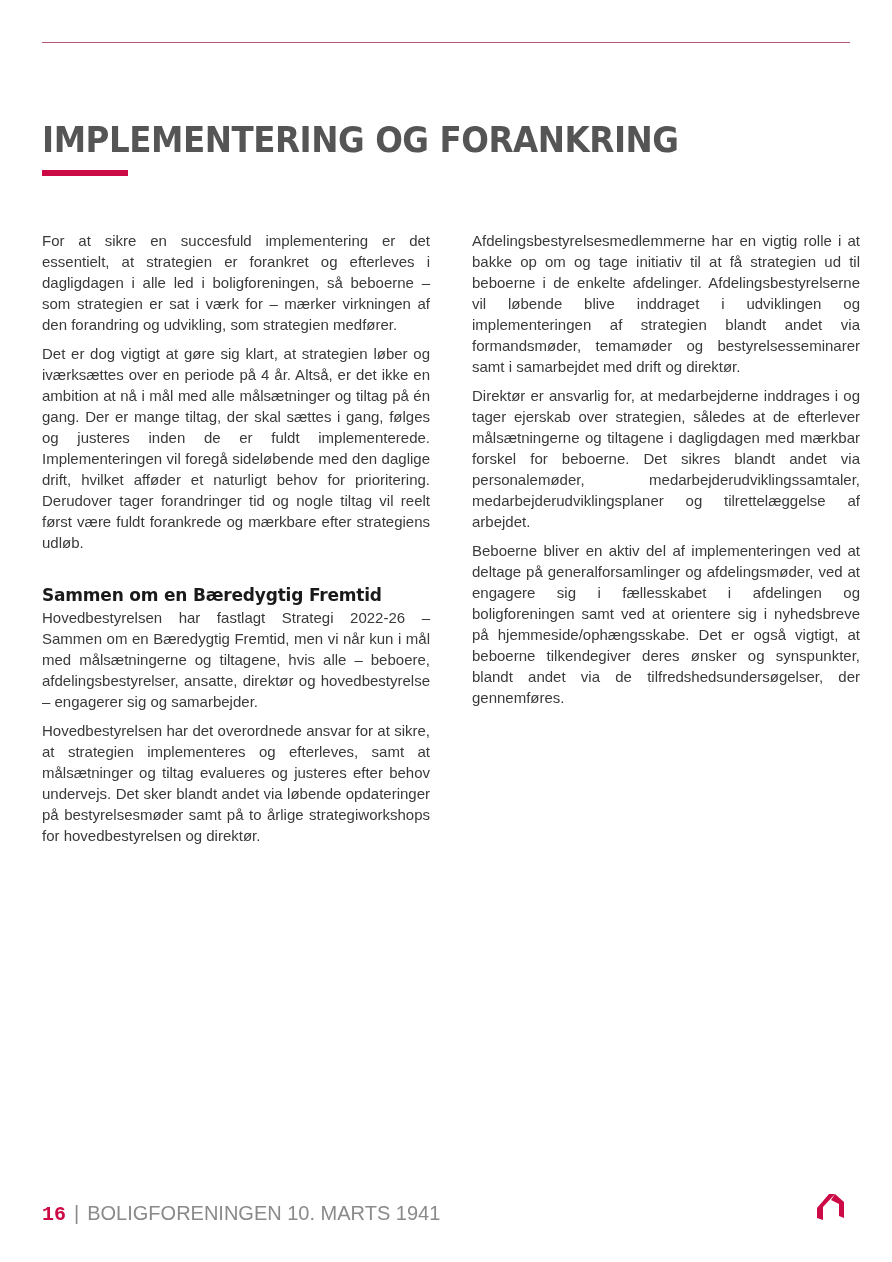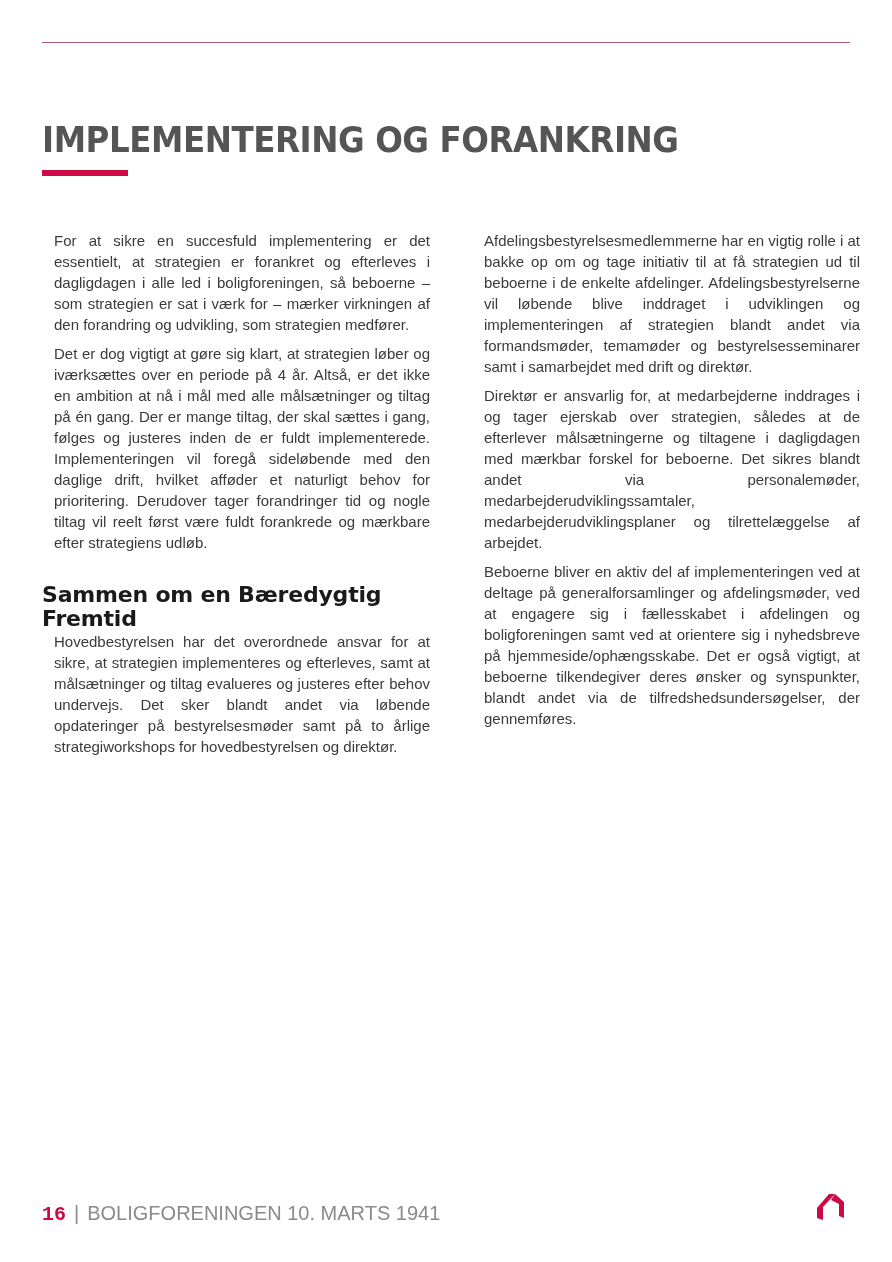--- a/index.html
+++ b/index.html
@@ -24,23 +24,23 @@
     position: absolute; left: 42px; top: 170px; width: 86px; height: 6px;
     background: #cc0a45;
   }
   .col {
     position: absolute; top: 230px; width: 388px;
     font-size: 15px; line-height: 21px; color: #3a3a3a;
     text-align: justify;
   }
   .col-left { left: 42px; }
   .col-right { left: 472px; }
-  .col p { margin: 0 0 8px 12px; }
+  .col p { margin: 0 0 8px 0; }
   .col h2 {
-    margin: 30px 0 0 0; font-size: 22px; line-height: 24px;
+    margin: 30px 0 0 0; font-size: 17px; line-height: 24px;
     font-family: "DejaVu Sans", sans-serif; font-weight: bold; color: #1a1a1a;
     text-align: left; letter-spacing: -0.2px;
   }
   .footer {
     position: absolute; left: 42px; top: 1202px;
     font-size: 20px; color: #8a8a8a; white-space: nowrap;
   }
   .footer .page-num { color: #cc0a45; font-weight: bold; font-family: Liberation Mono, monospace; }
   .footer .sep { margin: 0 8px; color: #8a8a8a; }
   .logo {
@@ -52,20 +52,21 @@
 
 <div class="top-rule"></div>
 
 <h1 class="page-title">IMPLEMENTERING OG FORANKRING</h1>
 <div class="title-bar"></div>
 
 <div class="col col-left">
   <p>For at sikre en succesfuld implementering er det essentielt, at strategien er forankret og efterleves i dagligdagen i alle led i boligforeningen, så beboerne – som strategien er sat i værk for – mærker virkningen af den forandring og udvikling, som strategien medfører.</p>
   <p>Det er dog vigtigt at gøre sig klart, at strategien løber og iværksættes over en periode på 4 år. Altså, er det ikke en ambition at nå i mål med alle målsætninger og tiltag på én gang. Der er mange tiltag, der skal sættes i gang, følges og justeres inden de er fuldt implementerede. Implementeringen vil foregå sideløbende med den daglige drift, hvilket afføder et naturligt behov for prioritering. Derudover tager forandringer tid og nogle tiltag vil reelt først være fuldt forankrede og mærkbare efter strategiens udløb.</p>
   <h2>Sammen om en Bæredygtig Fremtid</h2>
+  <p>Hovedbestyrelsen har fastlagt Strategi 2022-26 – Sammen om en Bæredygtig Fremtid, men vi når kun i mål med målsætningerne og tiltagene, hvis alle – beboere, afdelingsbestyrelser, ansatte, direktør og hovedbestyrelse – engagerer sig og samarbejder.</p>
   <p>Hovedbestyrelsen har det overordnede ansvar for at sikre, at strategien implementeres og efterleves, samt at målsætninger og tiltag evalueres og justeres efter behov undervejs. Det sker blandt andet via løbende opdateringer på bestyrelsesmøder samt på to årlige strategiworkshops for hovedbestyrelsen og direktør.</p>
 </div>
 
 <div class="col col-right">
   <p>Afdelingsbestyrelsesmedlemmerne har en vigtig rolle i at bakke op om og tage initiativ til at få strategien ud til beboerne i de enkelte afdelinger. Afdelingsbestyrelserne vil løbende blive inddraget i udviklingen og implementeringen af strategien blandt andet via formandsmøder, temamøder og bestyrelsesseminarer samt i samarbejdet med drift og direktør.</p>
   <p>Direktør er ansvarlig for, at medarbejderne inddrages i og tager ejerskab over strategien, således at de efterlever målsætningerne og tiltagene i dagligdagen med mærkbar forskel for beboerne. Det sikres blandt andet via personalemøder, medarbejderudviklingssamtaler, medarbejderudviklingsplaner og tilrettelæggelse af arbejdet.</p>
   <p>Beboerne bliver en aktiv del af implementeringen ved at deltage på generalforsamlinger og afdelingsmøder, ved at engagere sig i fællesskabet i afdelingen og boligforeningen samt ved at orientere sig i nyhedsbreve på hjemmeside/ophængsskabe. Det er også vigtigt, at beboerne tilkendegiver deres ønsker og synspunkter, blandt andet via de tilfredshedsundersøgelser, der gennemføres.</p>
 </div>
 
 <div class="footer">

